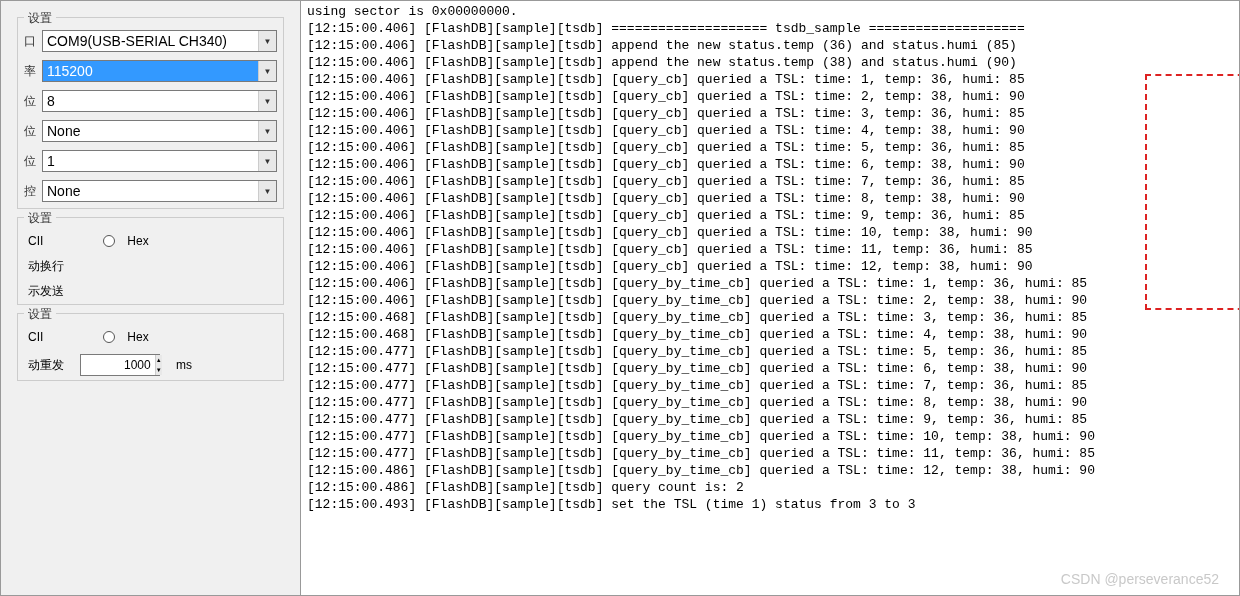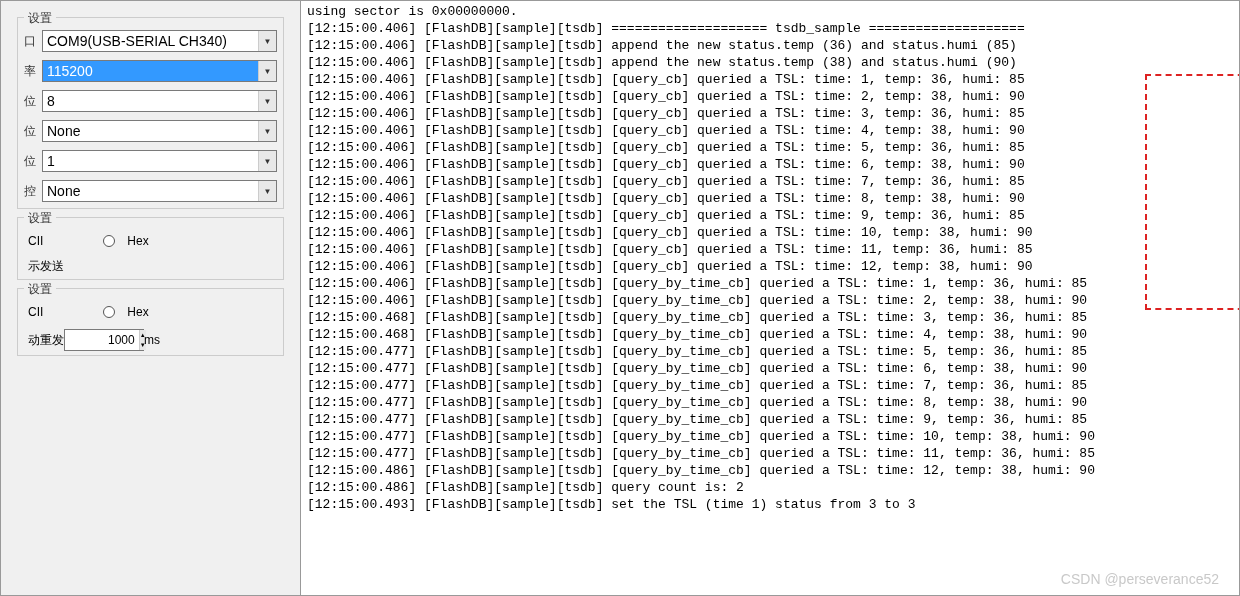--- a/index.html
+++ b/index.html
@@ -104,21 +104,21 @@
 .check-row {
   padding: 4px 10px;
   display: flex;
   align-items: center;
   gap: 6px;
 }
 .spin-row {
   display: flex;
   align-items: center;
   padding: 4px 10px;
-  gap: 0;
+  gap: 16px;
   text-align: center;
 }
 .spin {
   width: 80px;
   height: 22px;
   border: 1px solid #7a7a7a;
   background: #fff;
   display: flex;
 }
 .spin-text {
@@ -230,20 +230,23 @@
     </div>
 
     <div class="group">
       <span class="group-title">设置</span>
       <div class="radio-row">
         <span>CII</span>
         <div class="radio-item">
           <span class="radio"></span>
           <span>Hex</span>
         </div>
+      </div>
+      <div class="check-row">
+        <span>动换行</span>
       </div>
       <div class="check-row">
         <span>示发送</span>
       </div>
     </div>
 
     <div class="group">
       <span class="group-title">设置</span>
       <div class="radio-row">
         <span>CII</span>

